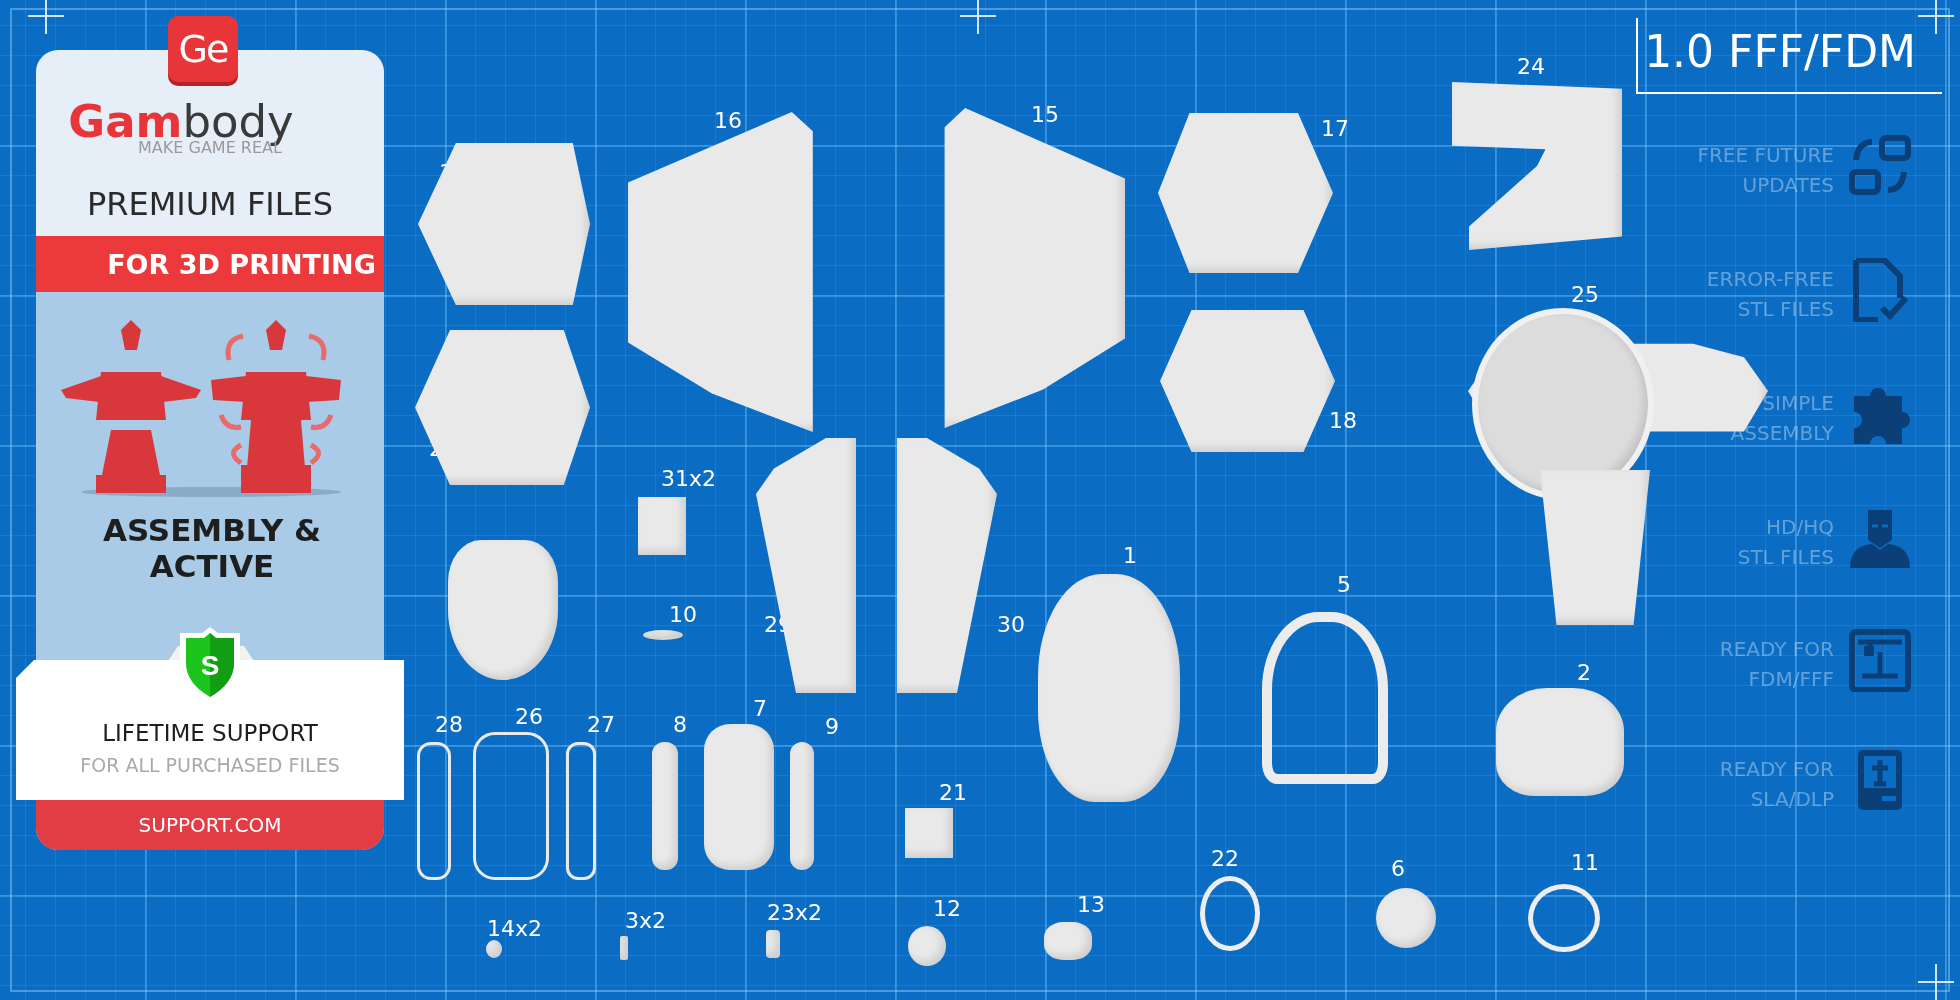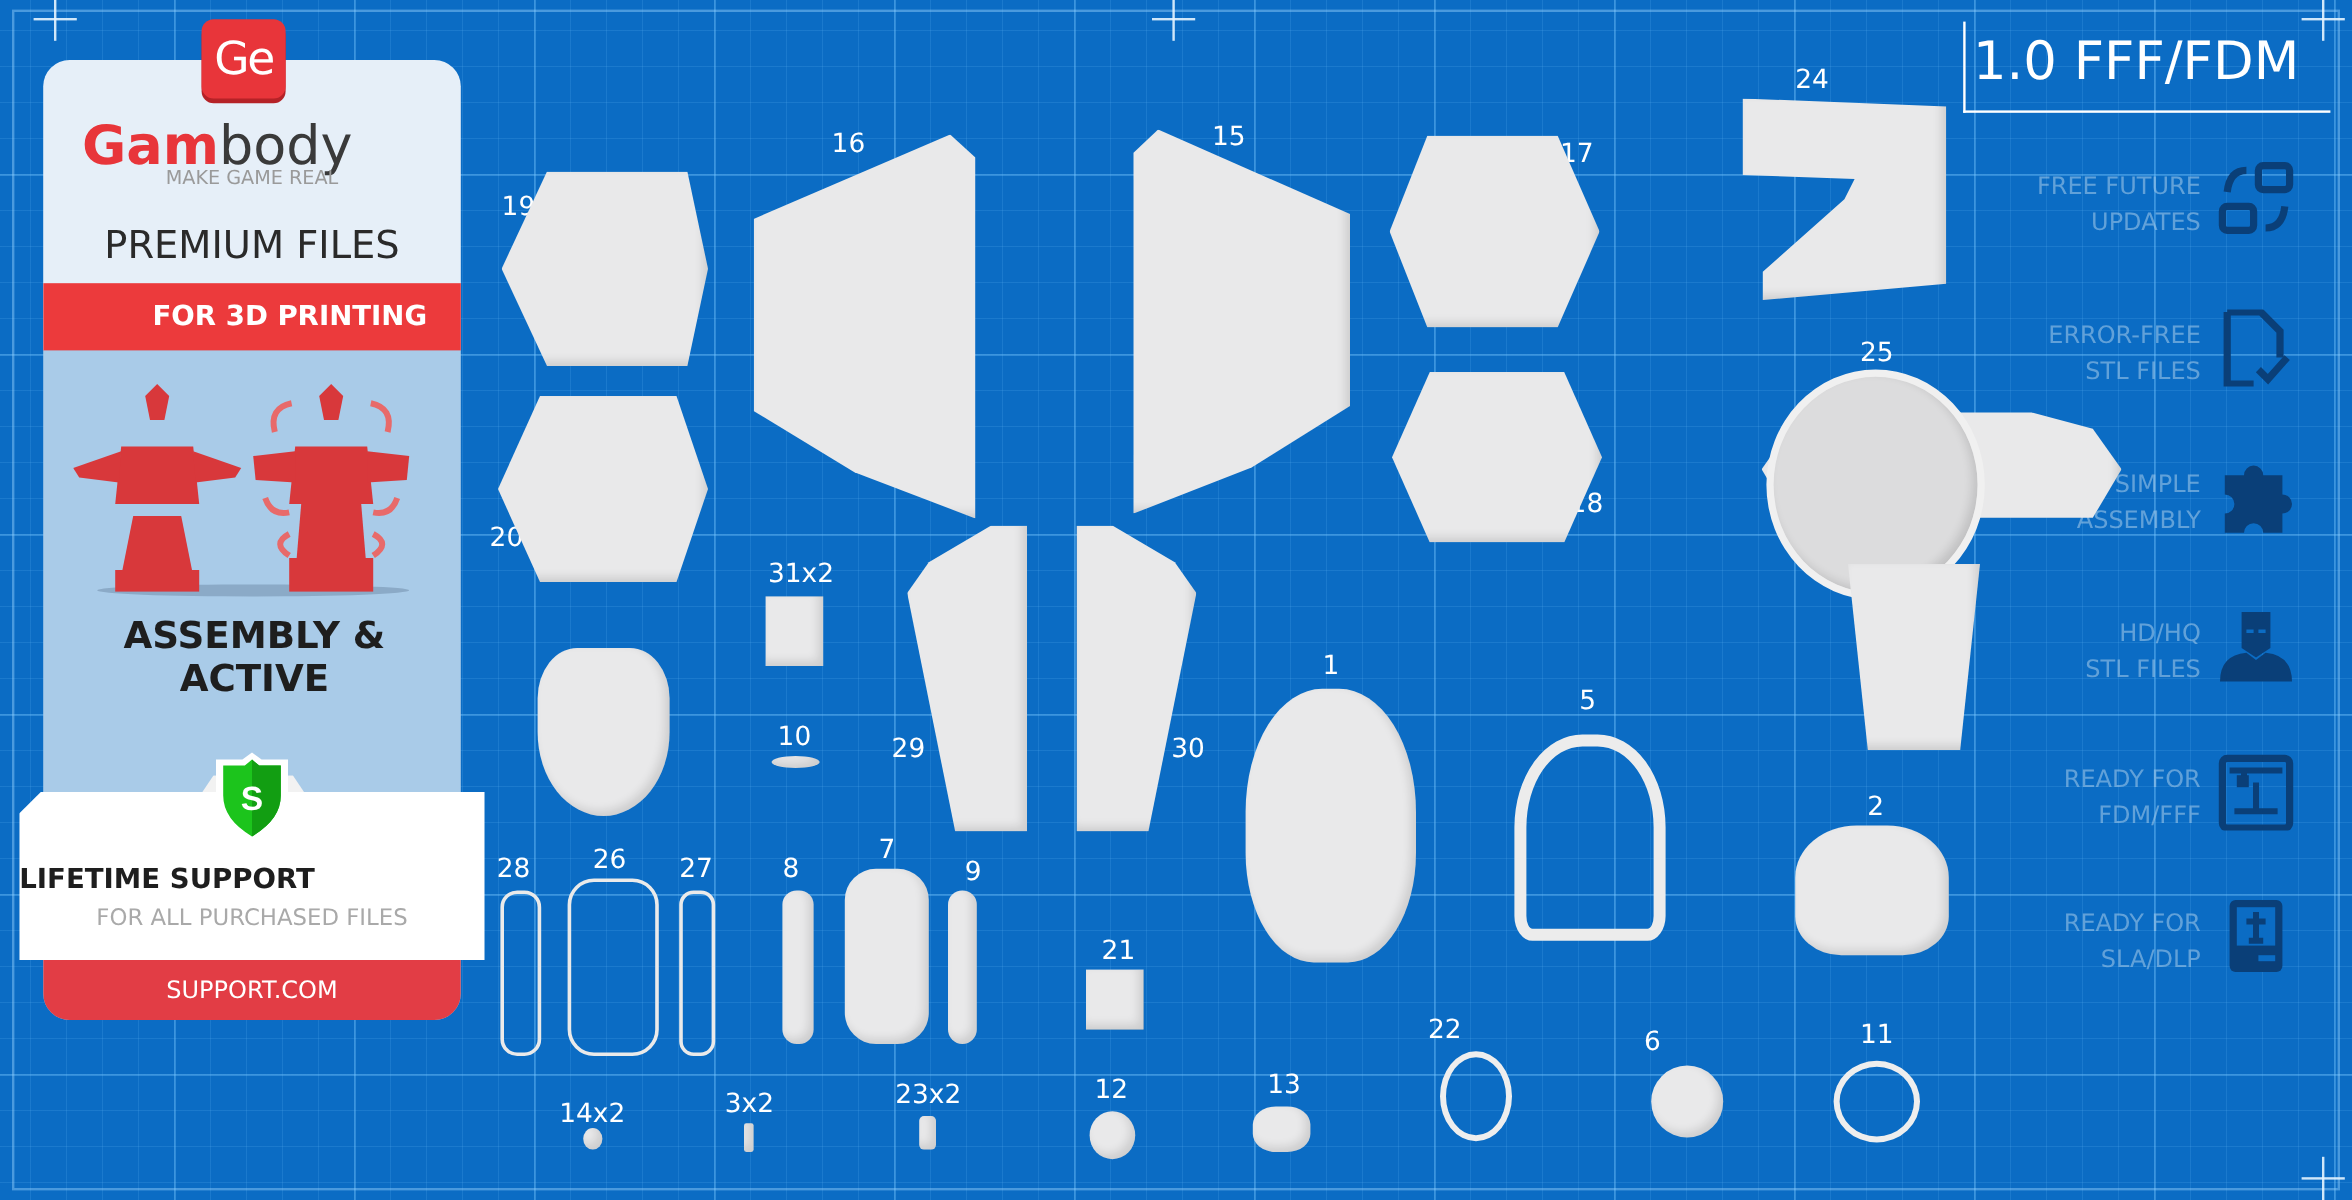--- a/index.html
+++ b/index.html
@@ -23,41 +23,41 @@
   
   .promo{position:absolute;left:36px;top:50px;width:348px;height:804px;}
   .promo-card{position:absolute;left:0;top:0;width:348px;height:800px;border-radius:22px;overflow:hidden;
     background:linear-gradient(#e6eff8 0,#e6eff8 242px,#a9cbe8 242px,#a9cbe8 100%);}
   .logo-badge{position:absolute;left:132px;top:-34px;width:70px;height:66px;background:#e8353a;border-radius:10px;
     box-shadow:0 4px 0 #b52227;color:#fff;font-size:38px;display:flex;align-items:center;justify-content:center;letter-spacing:-2px;z-index:3;}
   .brand{position:absolute;left:0;width:290px;top:45px;text-align:center;font-size:45px;font-weight:bold;color:#e8353a;}
   .brand .body{color:#3a3a3a;font-weight:normal;}
   .tagline{position:absolute;left:0;width:348px;top:88px;text-align:center;color:#9a9a9a;font-size:16px;}
   .premium{position:absolute;left:0;width:348px;top:135px;text-align:center;color:#2a2a2a;font-size:32px;}
-  .ribbon{position:absolute;left:0;width:411px;top:186px;height:56px;background:#ec3a3c;color:#fff;font-weight:bold;font-size:23px;display:flex;align-items:center;justify-content:center;}
+  .ribbon{position:absolute;left:0;width:411px;top:186px;height:56px;background:#ec3a3c;color:#fff;font-weight:bold;font-size:27px;display:flex;align-items:center;justify-content:center;}
   .figures{position:absolute;left:25px;top:270px;width:300px;height:180px;}
   .feature-title{position:absolute;left:0;width:352px;top:462px;text-align:center;font-weight:bold;color:#1e1e1e;font-size:31px;}
   .scale-chip{position:absolute;left:58px;top:522px;width:232px;height:40px;background:#716b74;color:#fff;font-size:20px;display:flex;align-items:center;justify-content:center;}
   .support{position:absolute;left:-20px;top:610px;width:388px;height:140px;background:#fff;z-index:2;clip-path:polygon(18px 0,100% 0,100% 100%,0 100%,0 18px);}
   .support-tab{position:absolute;left:130px;top:596px;width:90px;height:18px;background:#f2f2f2;z-index:1;clip-path:polygon(12px 0,78px 0,90px 100%,0 100%);}
   .shield{position:absolute;left:142px;top:575px;width:64px;height:80px;z-index:4;}
-  .support-title{position:absolute;left:0;width:388px;top:60px;text-align:left;color:#1e1e1e;font-size:23px;font-weight:bold;}
+  .support-title{position:absolute;left:0;width:388px;top:60px;text-align:center;color:#1e1e1e;font-size:23px;}
   .support-sub{position:absolute;left:0;width:388px;top:94px;text-align:center;color:#a9a9a9;font-size:19px;}
   .site-link{position:absolute;left:0;top:750px;width:348px;height:50px;background:#e23d45;border-radius:0 0 18px 18px;color:#fff;font-size:20px;display:flex;align-items:center;justify-content:center;text-decoration:none;}
 
   
   .version-box{position:absolute;left:1636px;top:18px;width:304px;height:74px;border-left:2px solid #fff;border-bottom:2px solid #fff;}
   .version-text{position:absolute;right:26px;top:8px;color:#fff;font-size:44px;}
   .feature{position:absolute;left:1640px;width:300px;height:72px;}
   .feature .txt{position:absolute;right:106px;top:6px;text-align:right;color:rgba(170,205,235,0.55);font-size:20px;line-height:30px;white-space:pre-line;}
   .feature .ico{position:absolute;right:28px;top:0;width:64px;height:64px;}
 
   
   .part{position:absolute;}
-  .plabel{position:absolute;color:#fff;font-size:22px;white-space:nowrap;}
+  .plabel{position:absolute;color:#fff;font-size:22px;white-space:nowrap;padding-left:21px;}
   .shape{position:absolute;background:#e9e9ea;box-shadow:inset -4px -4px 8px rgba(0,0,0,0.12);}
 </style>
 </head>
 <body>
 
 <div class="canvas">
   <div class="frame"></div>
   <div class="cross" style="left:28px;top:-2px"></div>
   <div class="cross" style="left:960px;top:-2px"></div>
   <div class="cross" style="left:1918px;top:-2px"></div>

